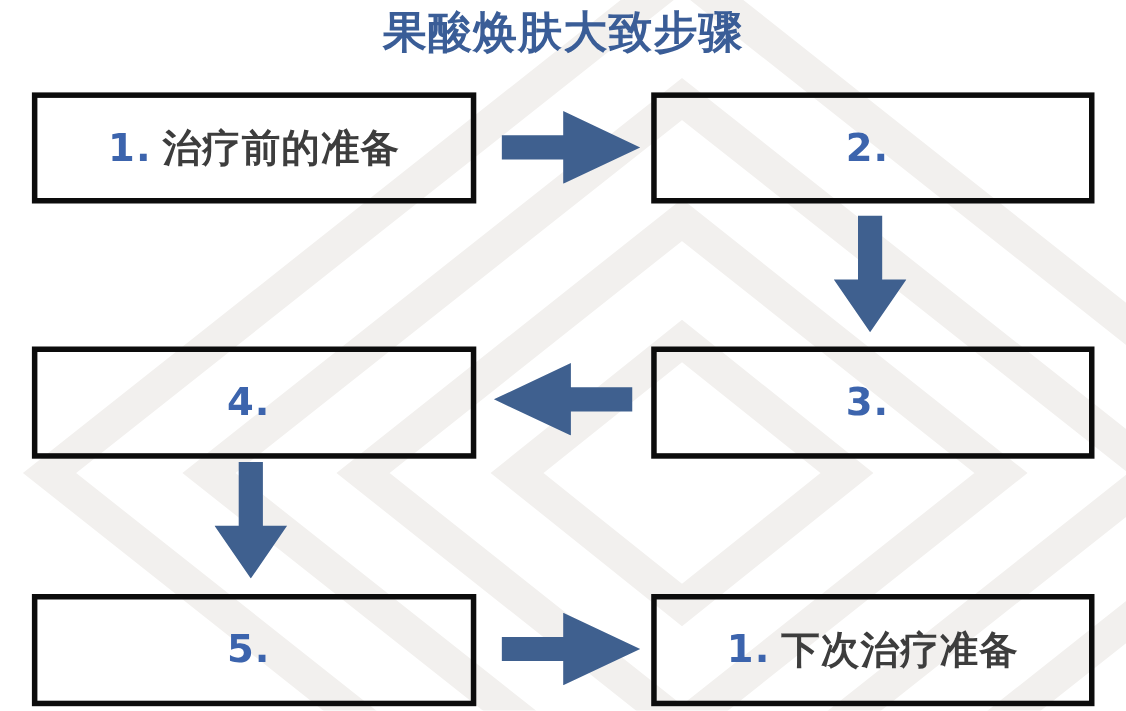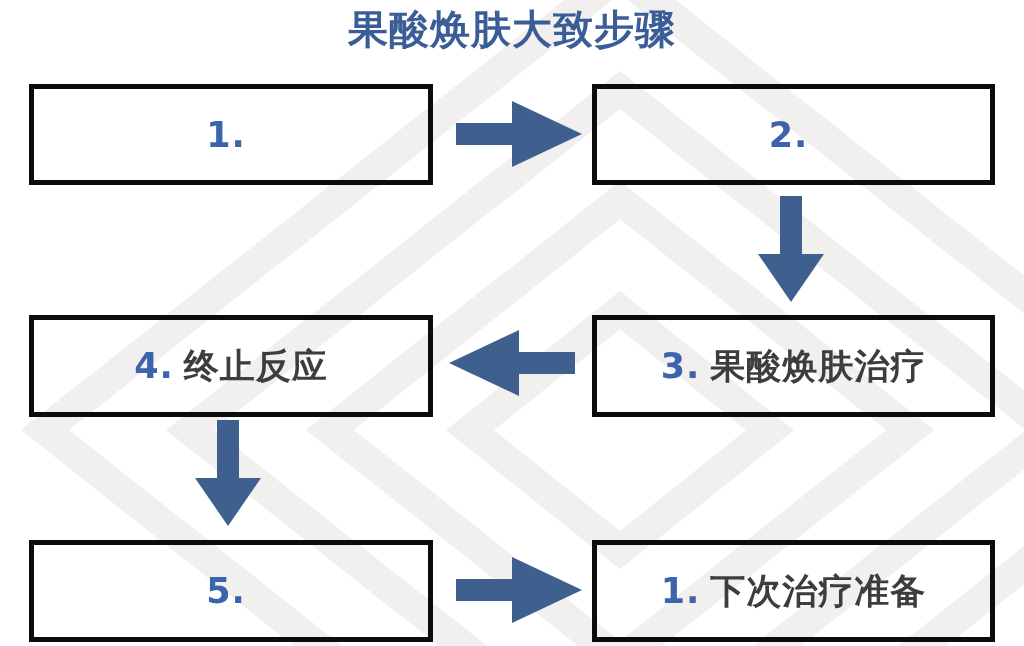--- a/index.html
+++ b/index.html
@@ -60,31 +60,30 @@
     <polygon points="620,-25 1195,430 620,885 45,430"></polygon>
     <polygon points="620,90 1050,430 620,770 190,430"></polygon>
     <polygon points="620,200 910,430 620,660 330,430"></polygon>
     <polygon points="620,310 770,430 620,550 470,430"></polygon>
   </svg>
 
   <h1 class="title">果酸焕肤大致步骤</h1>
 
   <div class="step-box pos-1">
     <span class="step-num">1.</span>
+    <span class="step-lbl">治疗前的准备</span>
   </div>
   <div class="step-box pos-2">
     <span class="step-num">2.</span>
   </div>
   <div class="step-box pos-3">
     <span class="step-num">3.</span>
-    <span class="step-lbl">果酸焕肤治疗</span>
   </div>
   <div class="step-box pos-4">
     <span class="step-num">4.</span>
-    <span class="step-lbl">终止反应</span>
   </div>
   <div class="step-box pos-5">
     <span class="step-num">5.</span>
   </div>
   <div class="step-box pos-6">
     <span class="step-num">1.</span>
     <span class="step-lbl">下次治疗准备</span>
   </div>
 
   <svg class="arrow arr-1" width="126" height="66" viewBox="0 0 126 66">

